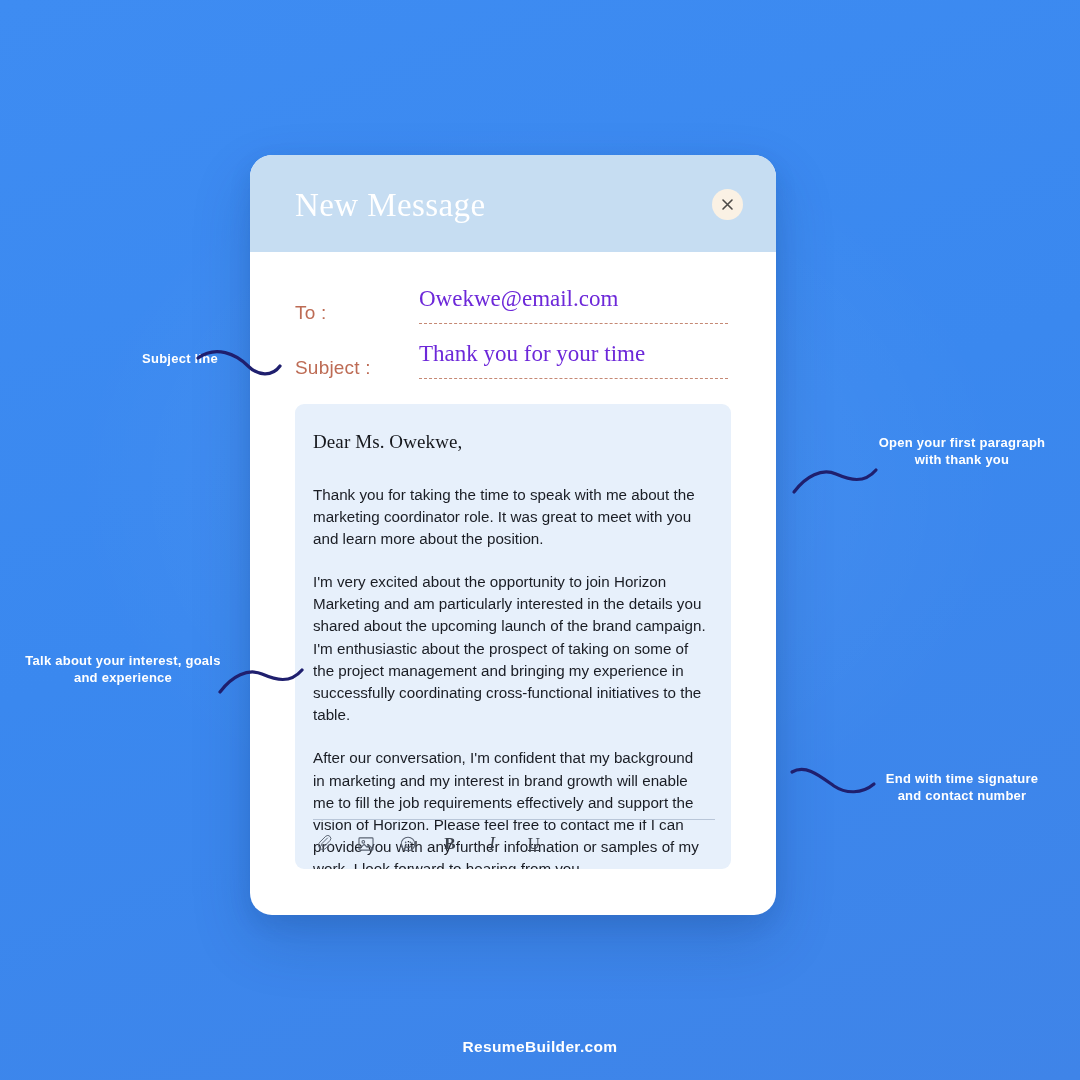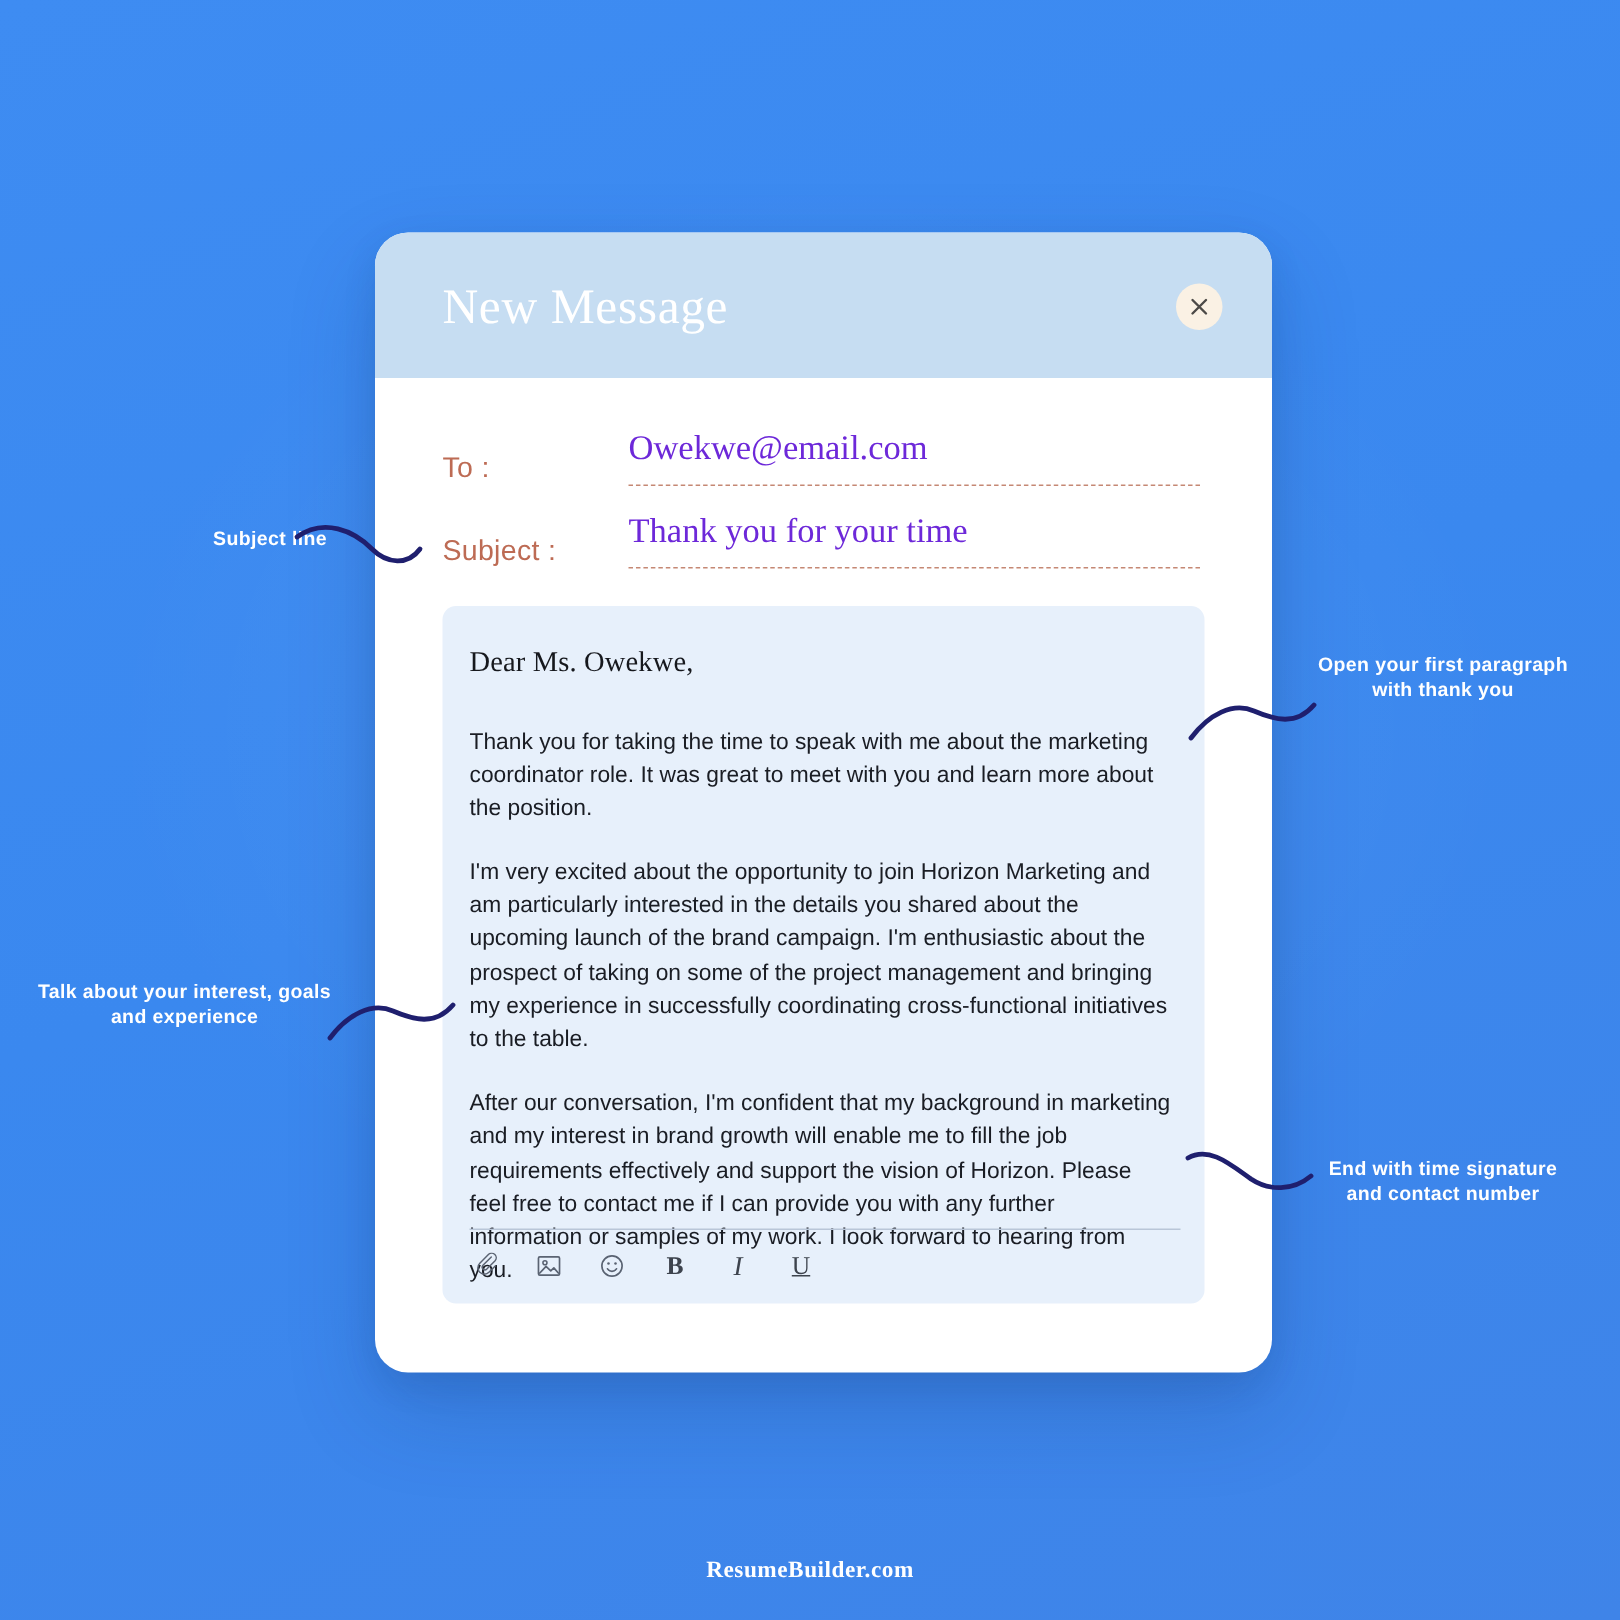--- a/index.html
+++ b/index.html
@@ -24,21 +24,21 @@
       radial-gradient(ellipse 70% 55% at 50% 45%, rgba(255,255,255,0.075) 0%, rgba(255,255,255,0.0) 62%),
       linear-gradient(160deg, #3e8cf2 0%, #3a88ef 48%, #3f84e8 100%);
     pointer-events: none;
   }
 
   
   .compose-card {
     position: absolute;
     left: 250px;
     top: 155px;
-    width: 598px;
+    width: 526px;
     height: 760px;
     background: #ffffff;
     border-radius: 22px;
     box-shadow: 0 26px 60px rgba(19, 52, 110, 0.20),
                 0 8px 22px rgba(19, 52, 110, 0.12);
     overflow: hidden;
   }
 
   .card-header {
     position: relative;
@@ -245,21 +245,21 @@
   .sq-open      { left: 792px; top: 462px; }
   .sq-signature { left: 790px; top: 762px; }
 
   
   .brand-footer {
     position: absolute;
     left: 0;
     right: 0;
     bottom: 24px;
     text-align: center;
-    font-family: Liberation Serif, serif;
+    font-family: Liberation Sans, sans-serif;
     font-size: 15.5px;
     font-weight: 700;
     letter-spacing: 0.35px;
     color: #ffffff;
   }
 </style>
 </head>
 <body>
 
 <div class="canvas-sheen"></div>

